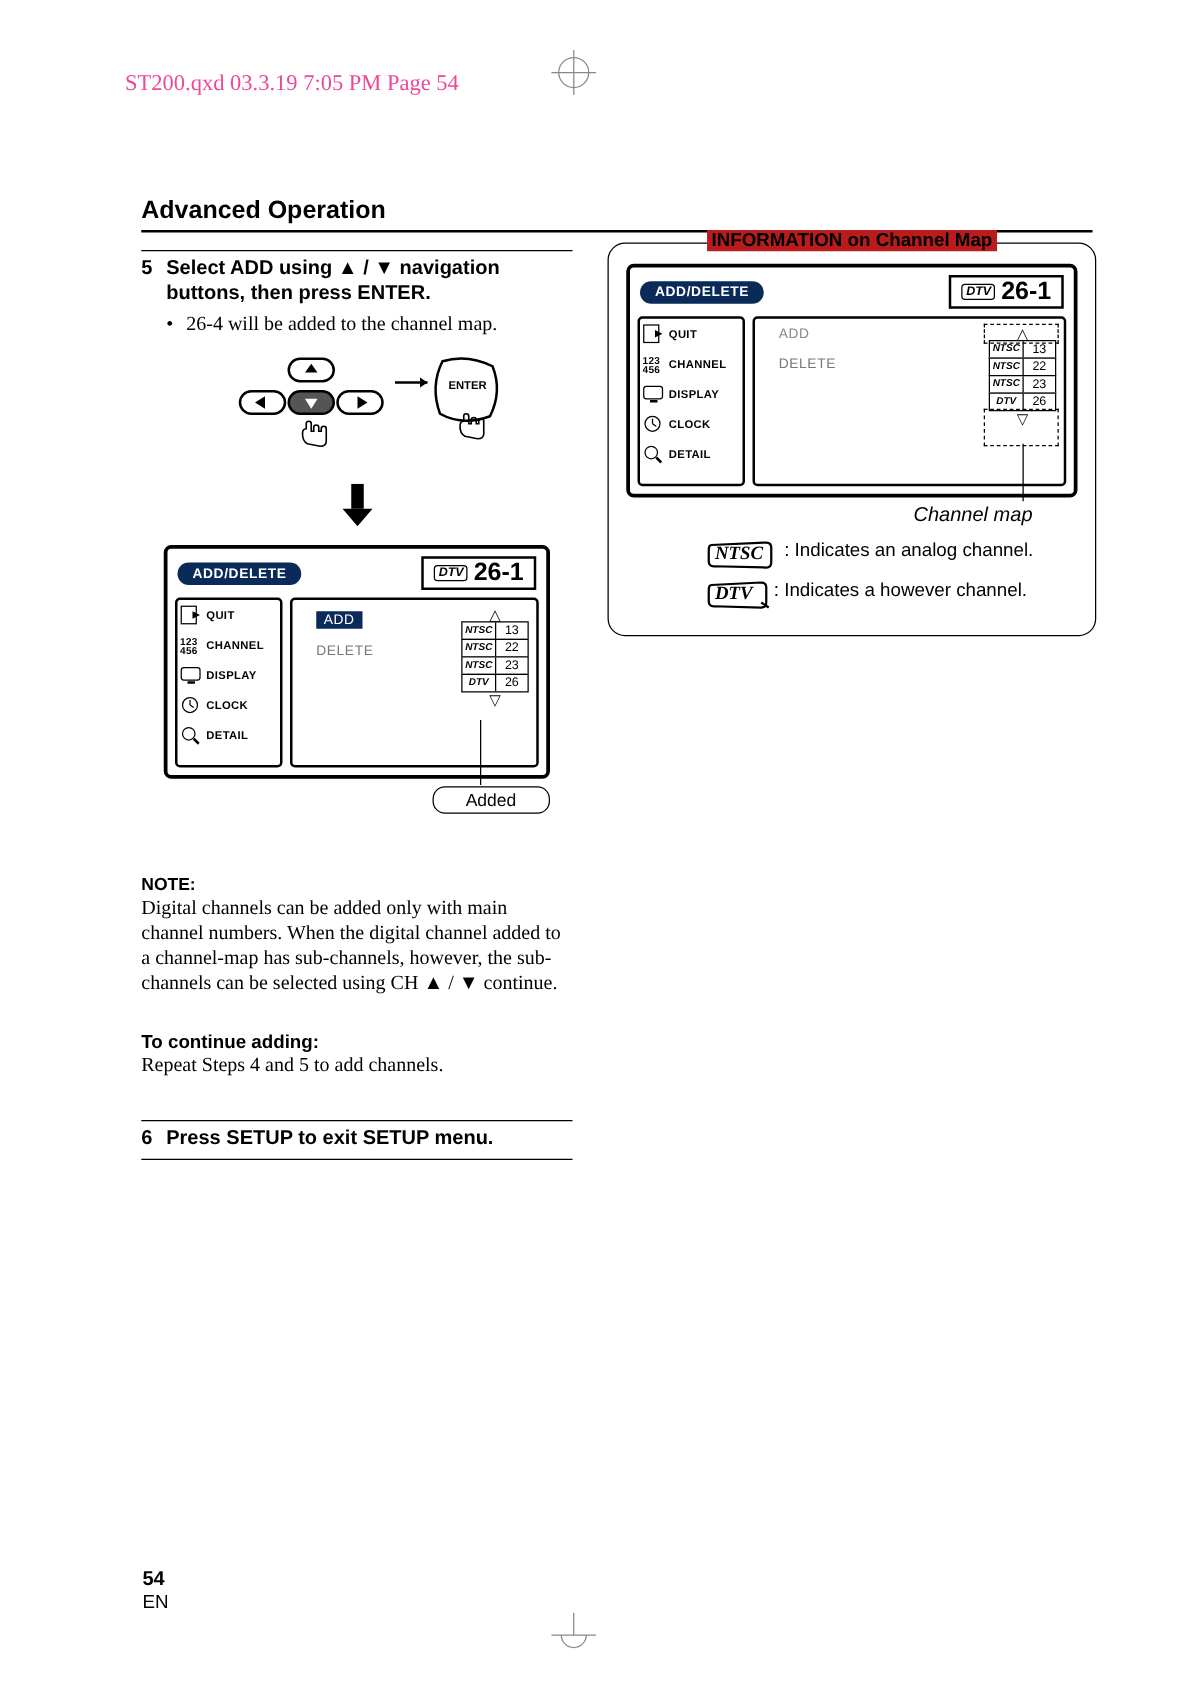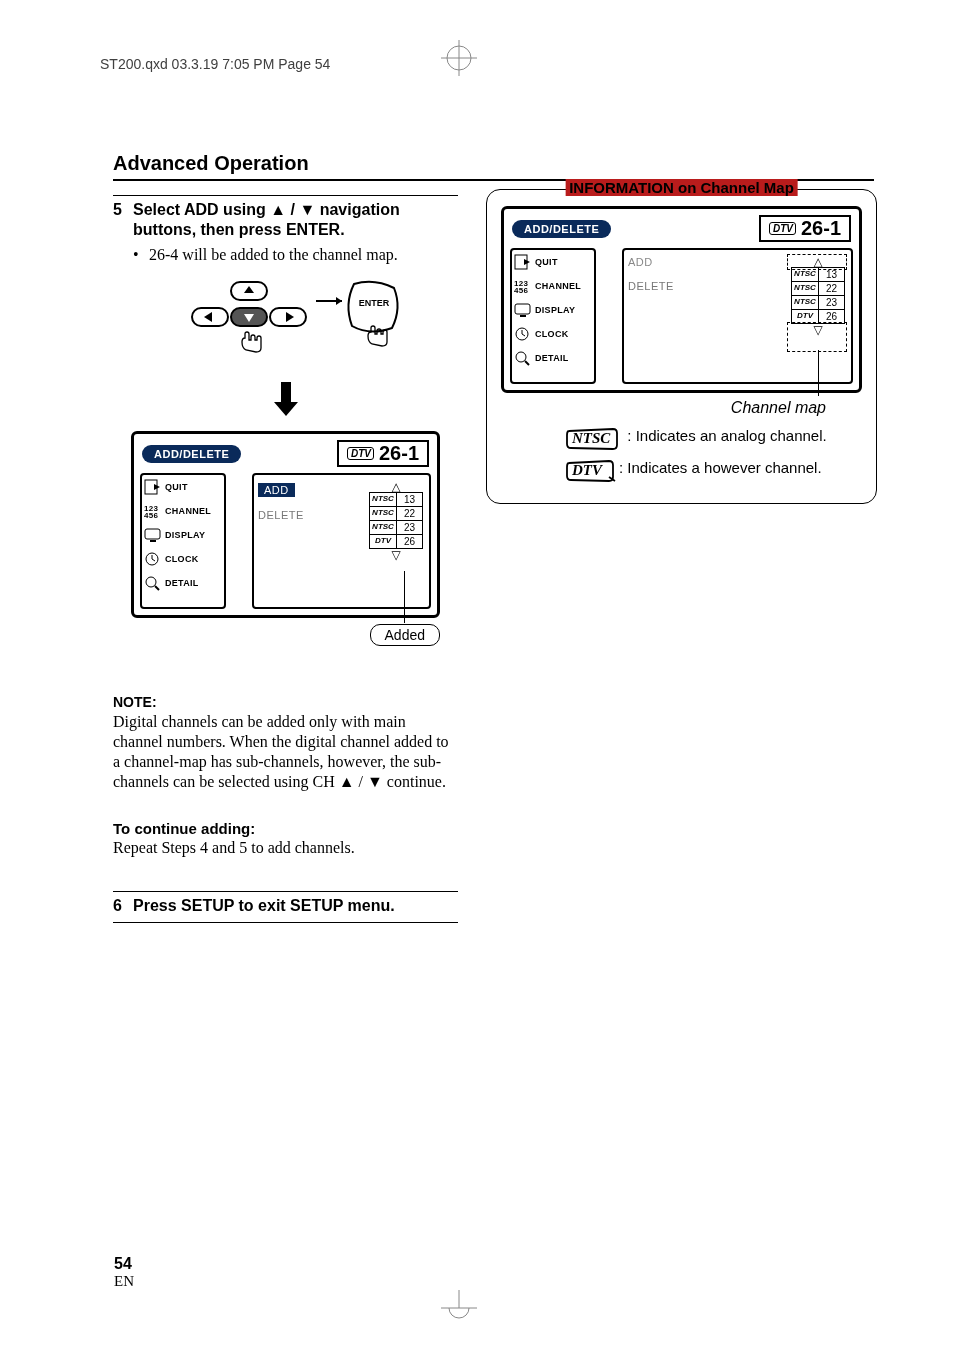--- a/index.html
+++ b/index.html
@@ -7,23 +7,23 @@
     padding: 0;
     background: #fff;
     font-family: Helvetica, Arial, sans-serif;
     color: #000;
     width: 954px;
     height: 1351px;
     position: relative;
     font-size: 14px;
   }
   .page-header {
-    font-family: Liberation Sans, sans-serif;
-    font-size: 14px;
-    color: #404040;
+    font-family: Liberation Serif, serif;
+    font-size: 18px;
+    color: #ec4899;
     padding: 56px 0 0 100px;
   }
   .crop-mark-top {
     position: absolute;
     left: 441px;
     top: 40px;
     width: 36px;
     height: 36px;
   }
   .crop-mark-bottom {
@@ -153,24 +153,23 @@
   }
   .osd-left-icon {
     width: 18px;
     height: 16px;
     display: inline-block;
   }
   .osd-right-panel {
     flex: 1;
     border: 2px solid #000;
     border-radius: 4px;
-    padding: 6px 4px;
+    padding: 6px 19px;
     position: relative;
     min-height: 120px;
-    margin-left: 20px;
   }
   .osd-opt {
     font-size: 11px;
     color: #777;
     margin-bottom: 8px;
     letter-spacing: 0.5px;
   }
   .ch-list {
     position: absolute;
     right: 6px;
@@ -200,21 +199,21 @@
     font-weight: bold;
   }
   .ch-row .num {
     flex: 1;
     text-align: center;
     padding: 1px 0;
   }
   .added-label {
     border: 1px solid #000;
     border-radius: 10px;
-    padding: 2px 14px;
+    padding: 2px 26px;
     font-size: 14px;
     display: inline-block;
     margin-top: 6px;
   }
   .added-wrap { text-align: right; margin: 0 18px 0 0; position: relative; }
   .note-head {
     font-weight: bold;
     font-size: 14px;
     margin-top: 48px;
   }
@@ -277,21 +276,21 @@
     position: absolute;
     left: 114px;
     top: 1255px;
     font-weight: bold;
     font-size: 16px;
   }
   .page-lang {
     position: absolute;
     left: 114px;
     top: 1273px;
-    font-family: Liberation Serif, serif;
+    font-family: Liberation Sans, sans-serif;
     font-size: 15px;
   }
   .dashed-highlight {
     position: absolute;
     border: 1.5px dashed #000;
     pointer-events: none;
   }
   .callout-line {
     position: absolute;
     background: #000;

